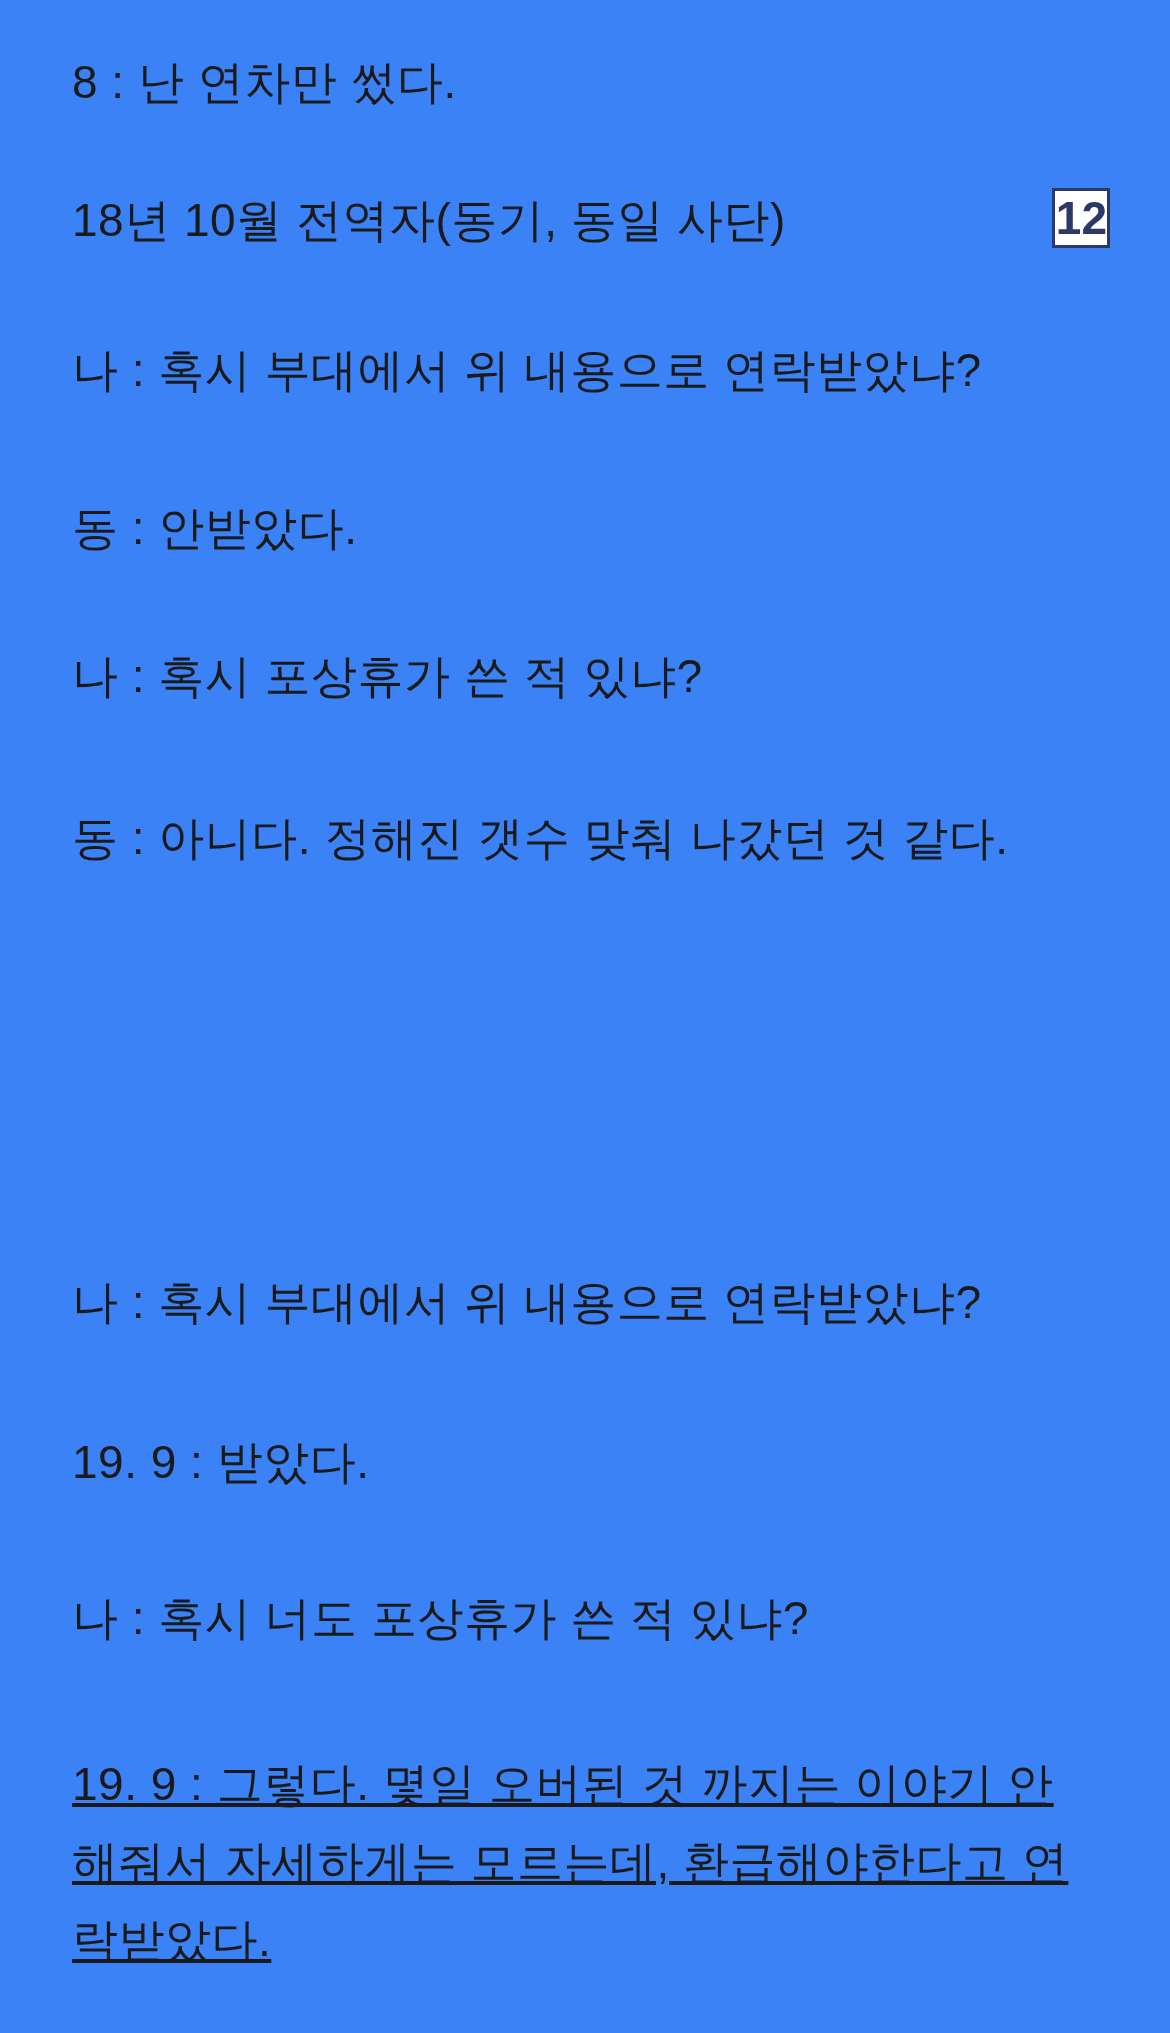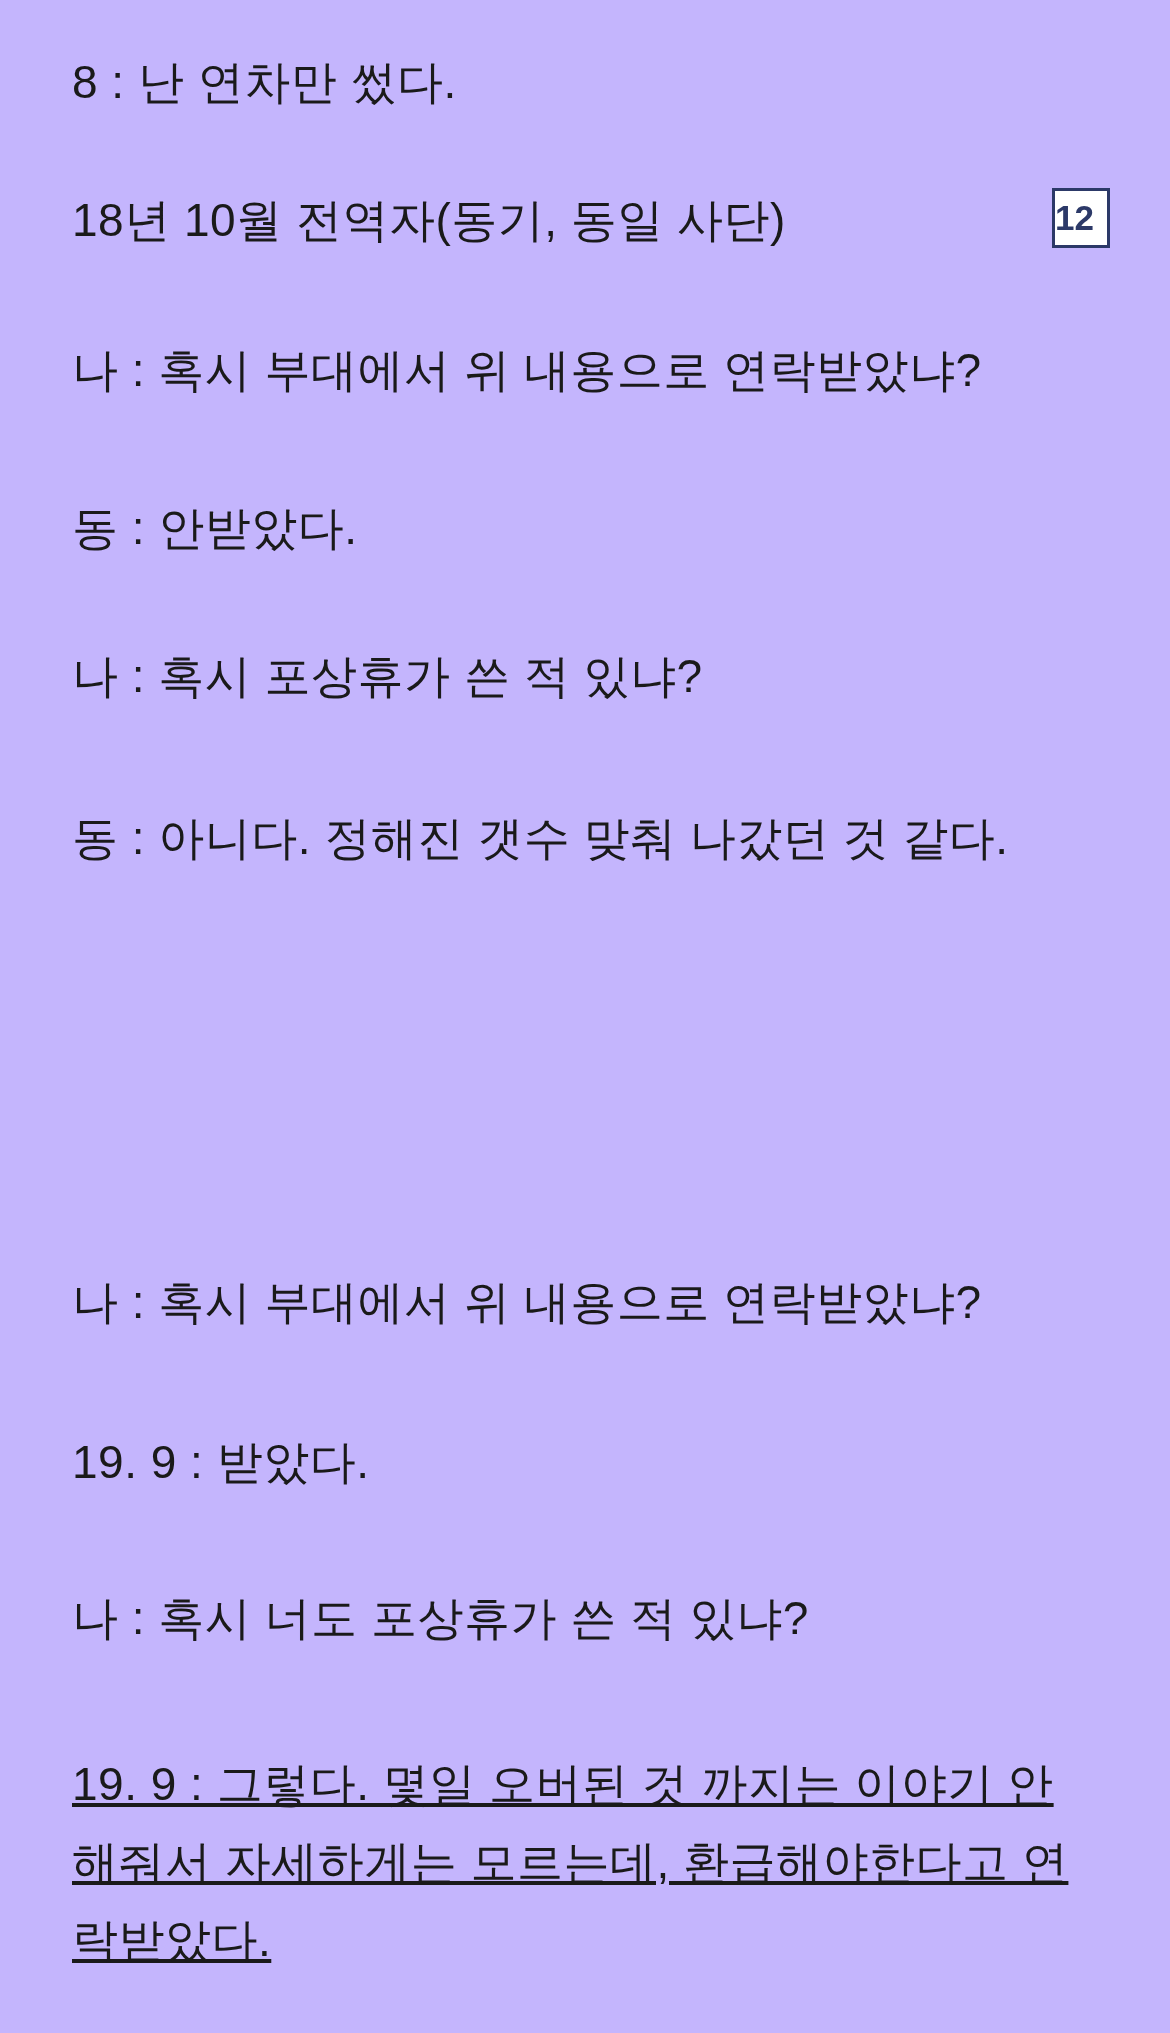--- a/index.html
+++ b/index.html
@@ -10,21 +10,21 @@
   body {
     width: 1170px;
     height: 2033px;
     position: relative;
     overflow: hidden;
     font-family: "Liberation Sans", sans-serif;
   }
   .page {
     position: absolute;
     inset: 0;
-    background: #c4b5fd;
+    background: #3b82f6;
   }
   .line {
     position: absolute;
     left: 72px;
     font-size: 46px;
     line-height: 60px;
     color: #1a1a1a;
     letter-spacing: 0.5px;
     white-space: pre;
   }
@@ -34,25 +34,25 @@
   }
   .count-badge {
     position: absolute;
     left: 1052px;
     top: 188px;
     width: 52px;
     height: 54px;
     border: 3px solid #2c3968;
     background: #ffffff;
     color: #2c3968;
-    font-size: 35px;
+    font-size: 46px;
     font-weight: 700;
     display: flex;
     align-items: center;
-    justify-content: flex-start;
+    justify-content: flex-end;
   }
 </style>
 </head>
 <body>
 
 <div class="page">
 
   <div class="line" style="top:52px">8 : 난 연차만 썼다.</div>
 
   <div class="line" style="top:190px">18년 10월 전역자(동기, 동일 사단)</div>

